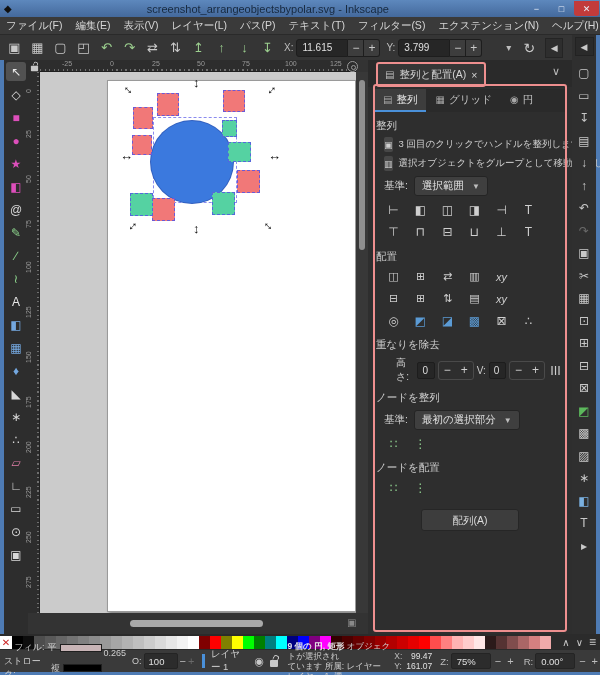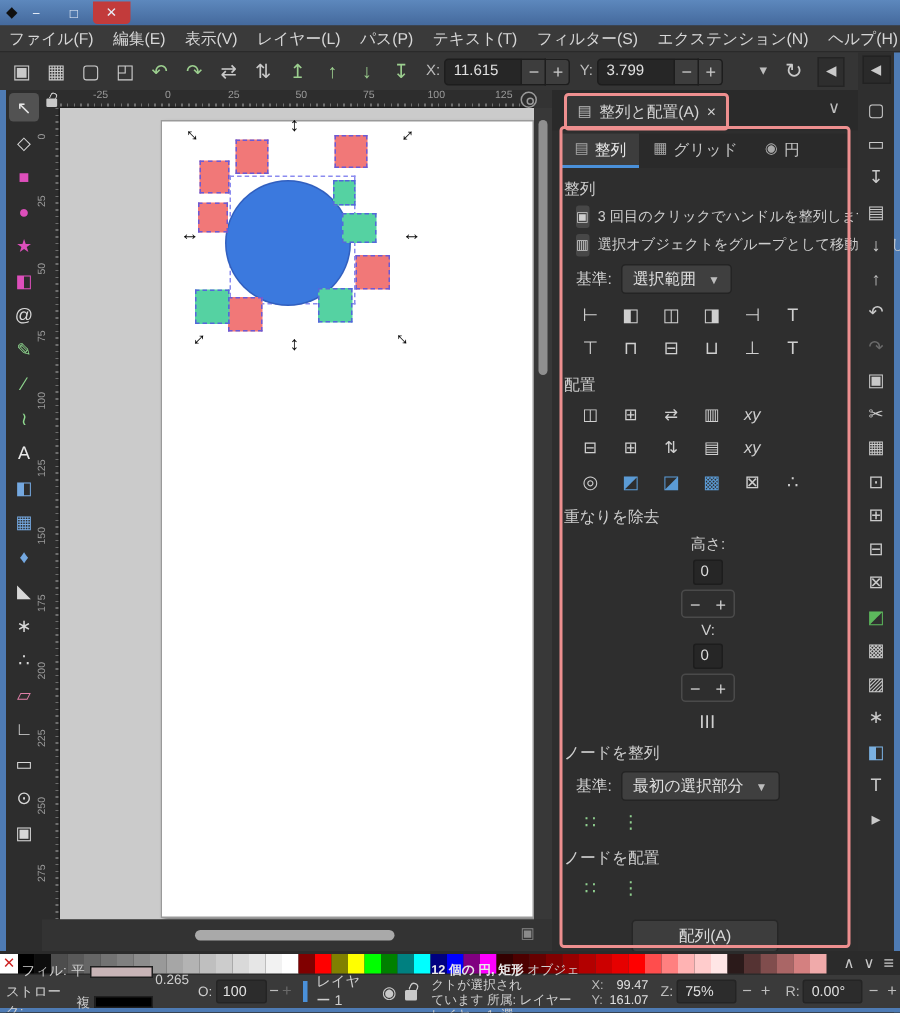--- a/index.html
+++ b/index.html
@@ -77,21 +77,21 @@
   .panel-body { position:absolute; left:8px; top:54px; width:188px; }
   .sect { color:#cfcfcf; margin:5px 0 3px 0; }
   .toggle-row { display:flex; align-items:center; gap:6px; margin:4px 0 4px 8px; }
   .toggle-ic { width:18px; height:15px; background:#474747; border:1px solid #2а2a2a; border-radius:2px; display:flex; align-items:center; justify-content:center; font-size:9px; color:#cfcfcf; }
   .toggle-row .t { font-size:9.5px; color:#cfcfcf; white-space:nowrap; }
   .rel-row { display:flex; align-items:center; gap:6px; margin:5px 0 4px 8px; }
   .dropdown { display:flex; align-items:center; justify-content:space-between; gap:8px; background:#3f3f3f; border:1px solid #242424; border-radius:3px; padding:2px 7px; min-width:72px; color:#e0e0e0; }
   .dropdown .ar { font-size:8px; color:#bdbdbd; }
   .igrid { display:flex; gap:4px; margin:3px 0 3px 6px; }
   .pib { width:23px; height:19px; display:flex; align-items:center; justify-content:center; font-size:12px; border-radius:2px; }
-  .ov-row { display:flex; align-items:center; gap:3px; margin:4px 0 2px 4px;flex-direction:column; }
+  .ov-row { display:flex; align-items:center; gap:3px; margin:4px 0 2px 20px; }
   .ov-row .l { color:#cfcfcf; font-size:10px; }
   .mini-field { width:20px; height:17px; background:#262626; border:1px solid #1d1d1d; border-radius:2px; color:#ddd; display:flex; align-items:center; padding-left:4px; font-size:10px; }
   .mm { display:flex; border:1px solid #4a4a4a; border-radius:3px; }
   .mm span { width:17px; height:17px; display:flex; align-items:center; justify-content:center; color:#cfcfcf; font-size:12px; }
   .bars-btn { width:20px; height:17px; display:flex; align-items:center; justify-content:center; color:#cfcfcf; font-weight:bold; letter-spacing:1px; font-size:9px; }
   .arrange-btn { display:block; margin:12px auto 0 auto; width:98px; height:22px; background:#3d3d3d; border:1px solid #262626; border-radius:3px; color:#dcdcdc; font-size:10.5px; text-align:center; line-height:20px; }
 
   
   .cmdbar { position:absolute; left:572px; top:35px; width:24px; height:599px; background:#2f2f2f; display:flex; flex-direction:column; align-items:center; padding-top:2px; gap:5.5px; }
   .cmdbar .cbtn { width:19px; height:19px; background:#2a2a2a; border:1px solid #222; display:flex; align-items:center; justify-content:center; color:#c9c9c9; font-size:9px; margin-bottom:3px; }
@@ -131,20 +131,21 @@
   .zr .zf { width:40px; height:16px; background:#2c2c2c; border:1px solid #242424; border-radius:2px; display:flex; align-items:center; padding-left:5px; font-size:9.5px; color:#e0e0e0; }
   .zr .pm { color:#bdbdbd; font-size:11px; padding:0 2px; }
 </style>
 </head>
 <body>
 
 <div class="win">
 
   <div class="titlebar">
     <span class="logo">◆</span>
+    <span class="title">screenshot_arrangeobjectsbypolar.svg - Inkscape</span>
     <span class="winbtns">
       <span class="winbtn">−</span>
       <span class="winbtn">□</span>
       <span class="winbtn close">✕</span>
     </span>
   </div>
 
   <div class="menubar">
       <span>ファイル(F)</span>
       <span>編集(E)</span>
@@ -504,21 +505,21 @@
       <span class="pm">−</span>
       <span class="pm dim">+</span>
     </span>
     <span class="layer-blk">
       <span class="layer-bar"></span>
       <span style="font-size:9.5px">レイヤー 1</span>
       <span class="eye">◉</span>
       <span class="lockg"></span>
     </span>
     <span class="msg">
-      <b>12 個の 円, 矩形</b><span> オブジェクトが選択され</span><br>
+      <b>9 個の 円, 矩形</b><span> オブジェクトが選択され</span><br>
       <span>ています 所属: レイヤー レイヤー 1. 選…</span>
     </span>
     <span class="xy-blk">
       <span class="labels"><span>X:</span><br><span>Y:</span></span>
       <span class="vals"><span>99.47</span><br><span>161.07</span></span>
     </span>
     <span class="zr">
       <span class="zl">Z:</span>
       <span class="zf">75%</span>
       <span class="pm">−</span>

